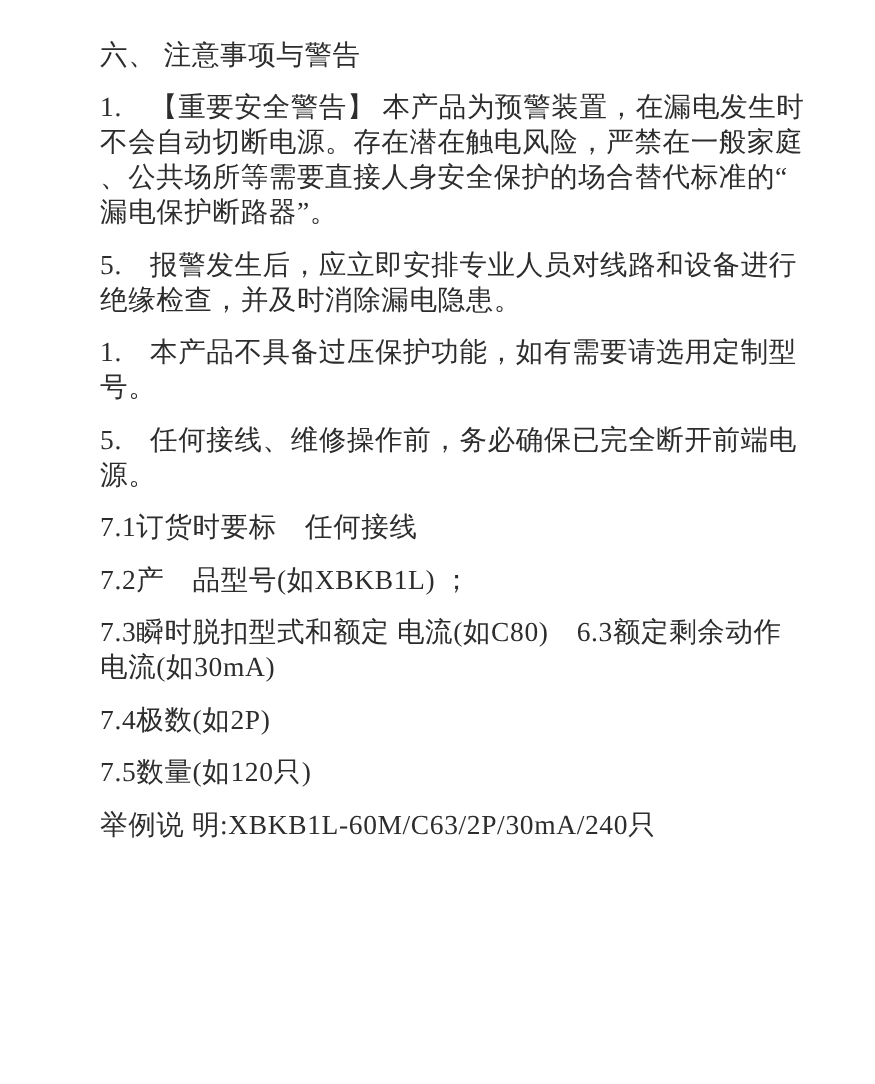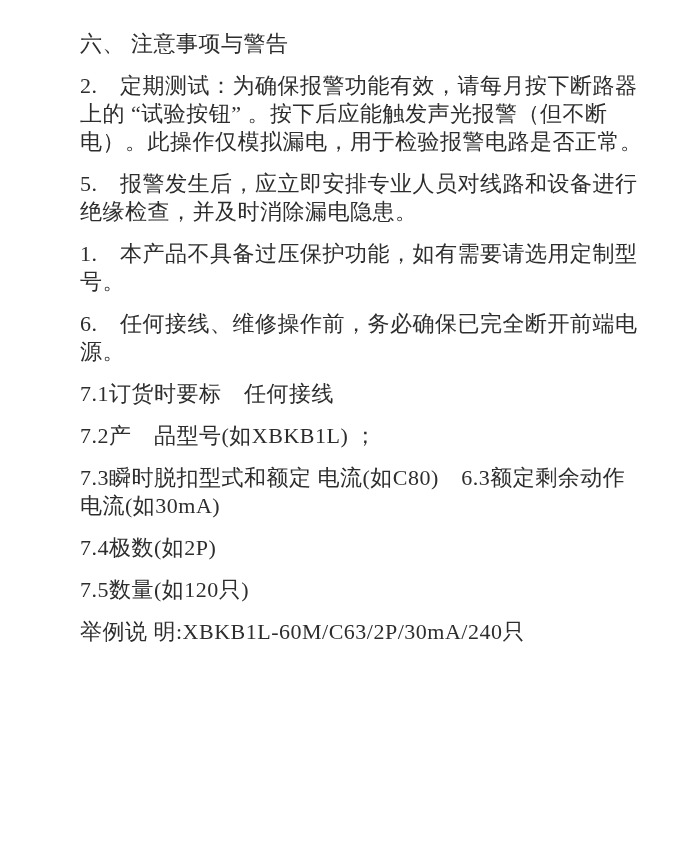--- a/index.html
+++ b/index.html
@@ -31,32 +31,33 @@
     white-space: pre-wrap;
     color: #2d2d2d;
   }
 </style>
 </head>
 <body>
 
 <div class="doc-page">
   <h1 class="doc-heading">六、 注意事项与警告</h1>
 
+  <p class="doc-para">1.　【重要安全警告】 本产品为预警装置，在漏电发生时
+不会自动切断电源。存在潜在触电风险，严禁在一般家庭
+、公共场所等需要直接人身安全保护的场合替代标准的“
+漏电保护断路器”。</p>
 
-  <p class="doc-para">2.　定期测试：为确保报警功能有效，请每月按下断路器
-上的 “试验按钮” 。按下后应能触发声光报警（但不断
-电）。此操作仅模拟漏电，用于检验报警电路是否正常。</p>
 
   <p class="doc-para">5.　报警发生后，应立即安排专业人员对线路和设备进行
 绝缘检查，并及时消除漏电隐患。</p>
 
   <p class="doc-para">1.　本产品不具备过压保护功能，如有需要请选用定制型
 号。</p>
 
-  <p class="doc-para">6.　任何接线、维修操作前，务必确保已完全断开前端电
+  <p class="doc-para">5.　任何接线、维修操作前，务必确保已完全断开前端电
 源。</p>
 
 
 
   <p class="doc-para">7.1订货时要标　任何接线</p>
 
   <p class="doc-para">7.2产　品型号(如XBKB1L) ；</p>
 
   <p class="doc-para">7.3瞬时脱扣型式和额定 电流(如C80)　6.3额定剩余动作
 电流(如30mA)</p>

